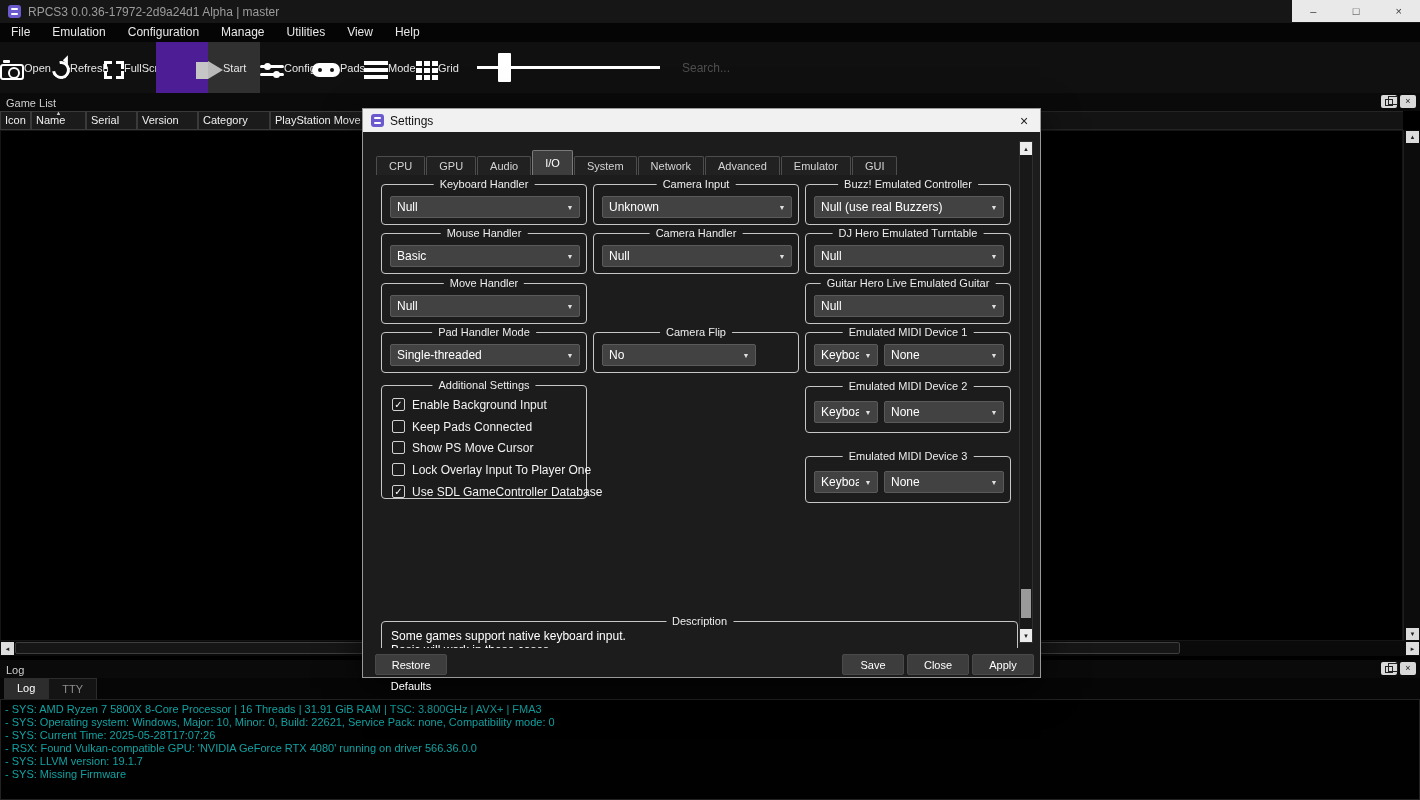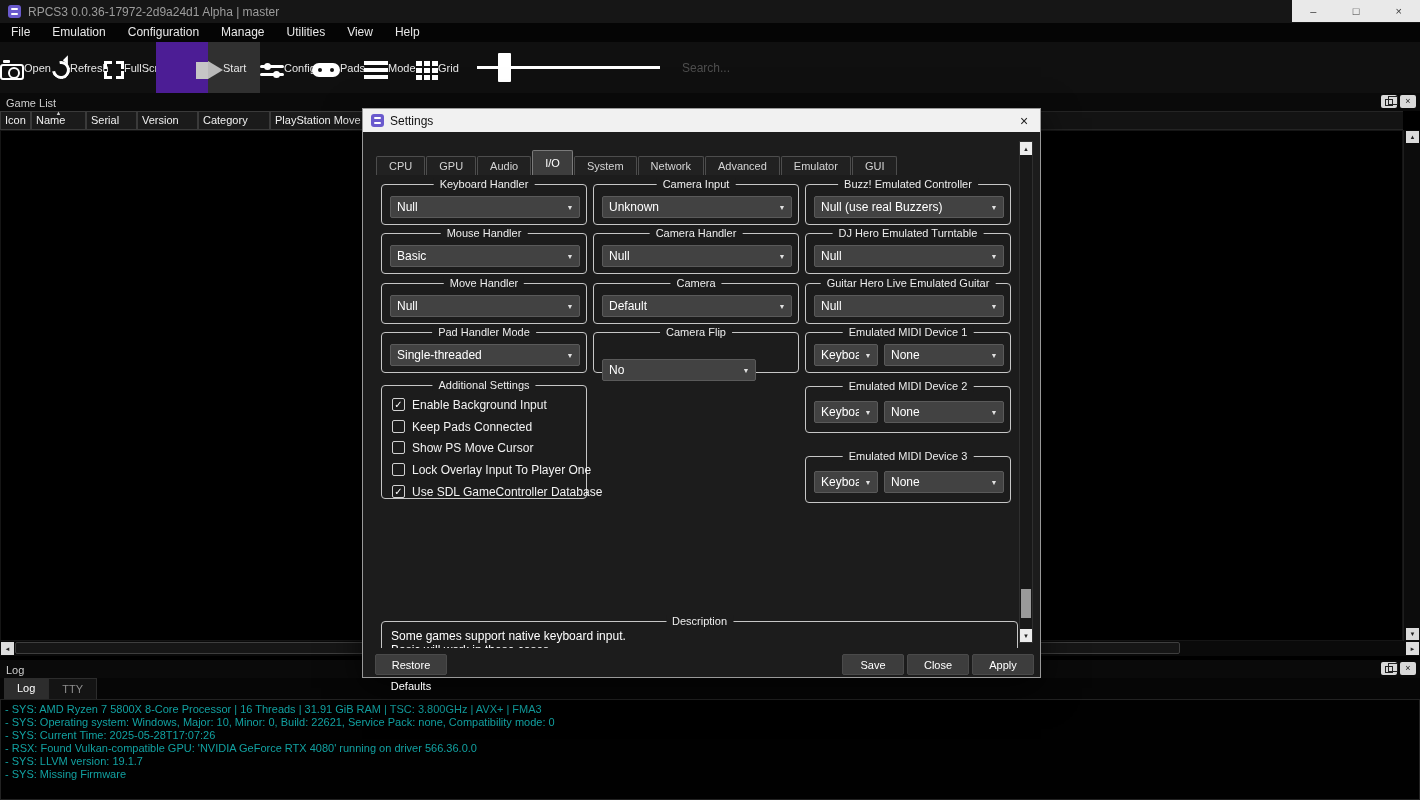--- a/index.html
+++ b/index.html
@@ -343,45 +343,38 @@
         </div>
       </div>
 
       <div class="grp" style="left:18px;top:144px;width:206px;height:41px">
         <span class="grp-title">Move Handler</span>
         <div class="combo" style="left:8px;top:11px;width:190px">
           <span class="val">Null</span>
           <span class="arr">▼</span>
         </div>
       </div>
-      <div class="grp" style="left:230px;top:144px;width:206px;height:41px">
-        <span class="grp-title">Camera</span>
-        <div class="combo" style="left:8px;top:11px;width:190px">
-          <span class="val">Default</span>
-          <span class="arr">▼</span>
-        </div>
-      </div>
       <div class="grp" style="left:442px;top:144px;width:206px;height:41px">
         <span class="grp-title">Guitar Hero Live Emulated Guitar</span>
         <div class="combo" style="left:8px;top:11px;width:190px">
           <span class="val">Null</span>
           <span class="arr">▼</span>
         </div>
       </div>
 
       <div class="grp" style="left:18px;top:193px;width:206px;height:41px">
         <span class="grp-title">Pad Handler Mode</span>
         <div class="combo" style="left:8px;top:11px;width:190px">
           <span class="val">Single-threaded</span>
           <span class="arr">▼</span>
         </div>
       </div>
       <div class="grp" style="left:230px;top:193px;width:206px;height:41px">
         <span class="grp-title">Camera Flip</span>
-        <div class="combo" style="left:8px;top:26px;width:154px">
+        <div class="combo" style="left:8px;top:11px;width:154px">
           <span class="val">No</span>
           <span class="arr">▼</span>
         </div>
       </div>
       <div class="grp" style="left:442px;top:193px;width:206px;height:41px">
         <span class="grp-title">Emulated MIDI Device 1</span>
         <div class="combo" style="left:8px;top:11px;width:64px">
           <span class="val">Keyboard</span>
           <span class="arr">▼</span>
         </div>

